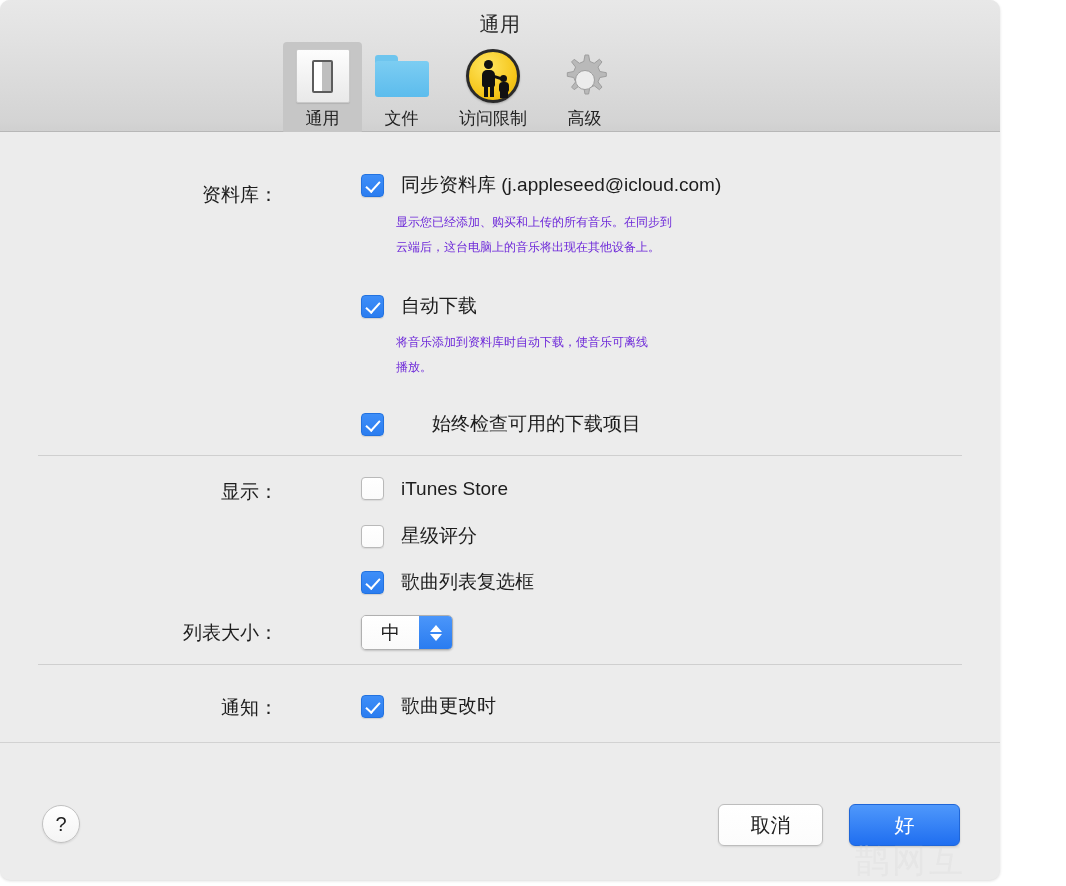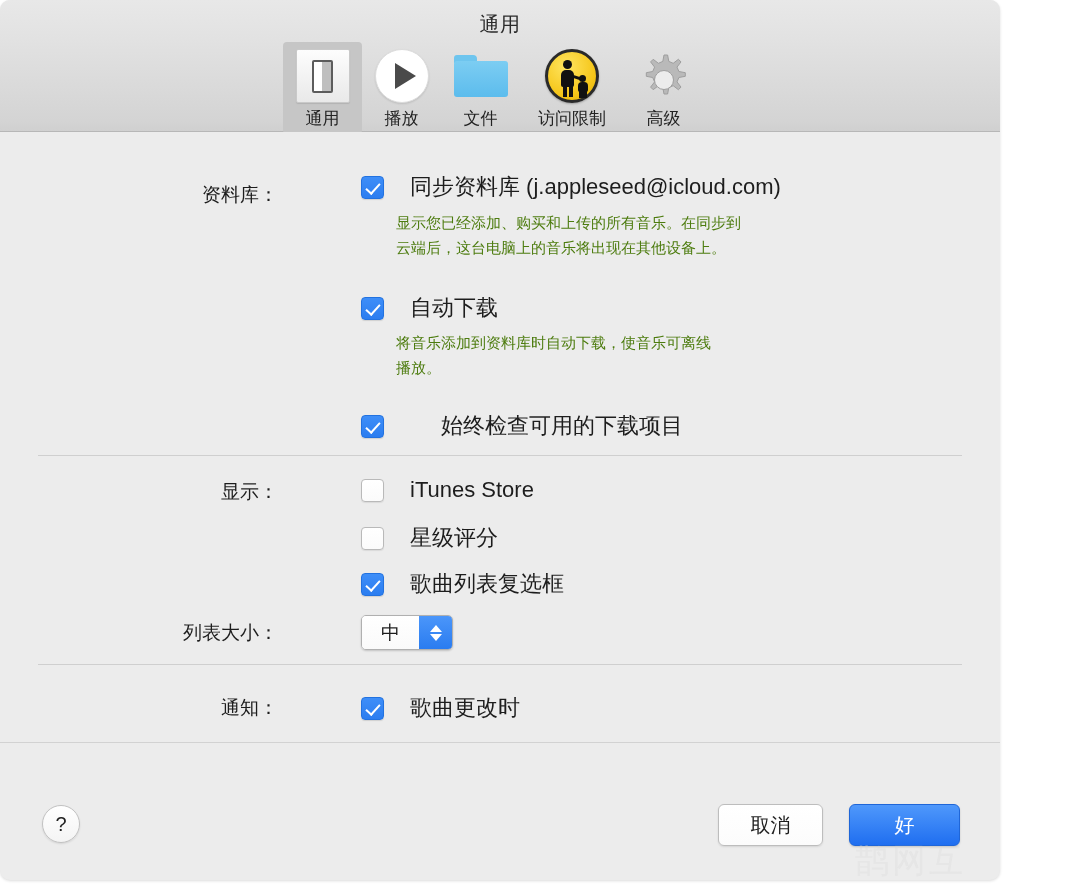--- a/index.html
+++ b/index.html
@@ -180,30 +180,30 @@
   .checkbox.on::after {
     content: "";
     position: absolute;
     left: 7px; top: 3px;
     width: 6px; height: 12px;
     border: solid #ffffff;
     border-width: 0 2.6px 2.6px 0;
     transform: rotate(42deg);
   }
   .cb-text {
-    margin-left: 26px;
-    font-size: 22px;
+    margin-left: 17px;
+    font-size: 19px;
     color: #1d1d1d;
     white-space: nowrap;
   }
   .helptext {
     position: absolute;
-    font-size: 15px;
+    font-size: 12px;
     line-height: 25px;
-    color: #4d7c0f;
+    color: #6d28d9;
     max-width: 520px;
   }
   .divider {
     position: absolute;
     height: 1px;
     background: #cfcfcf;
     left: 38px;
     width: 924px;
   }
 
@@ -320,28 +320,20 @@
 
       <div class="tab selected">
         <div class="tab-icon">
           <div class="ic-general">
               <div class="inner"></div>
             </div>
         </div>
         <div class="tab-label">通用</div>
       </div>
 
-      <div class="tab">
-        <div class="tab-icon">
-          <div class="ic-play">
-              <div class="tri"></div>
-            </div>
-        </div>
-        <div class="tab-label">播放</div>
-      </div>
 
       <div class="tab">
         <div class="tab-icon">
           <div class="ic-folder">
               <div class="tabtop"></div>
               <div class="body"></div>
             </div>
         </div>
         <div class="tab-label">文件</div>
       </div>

